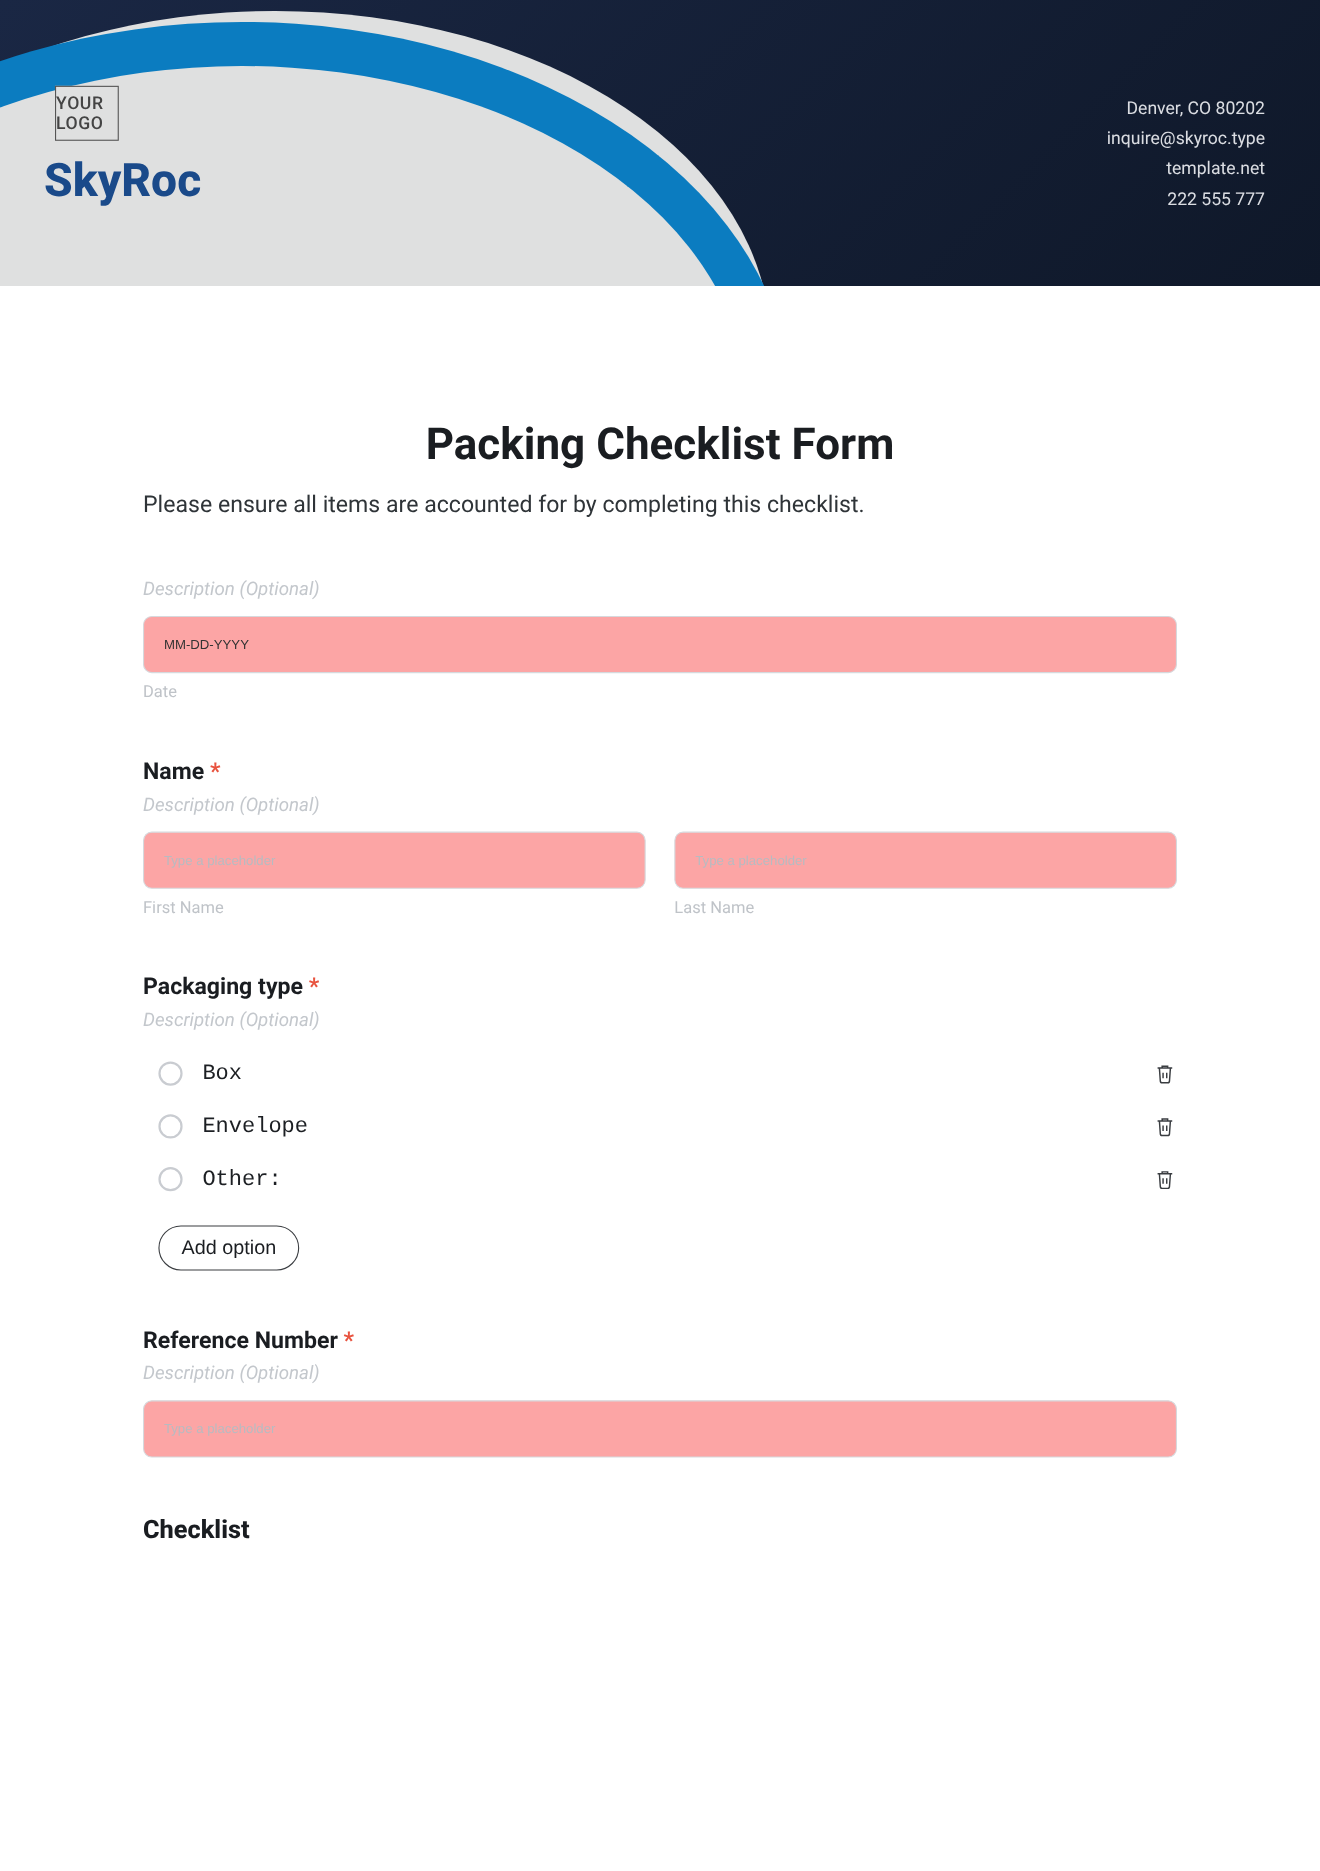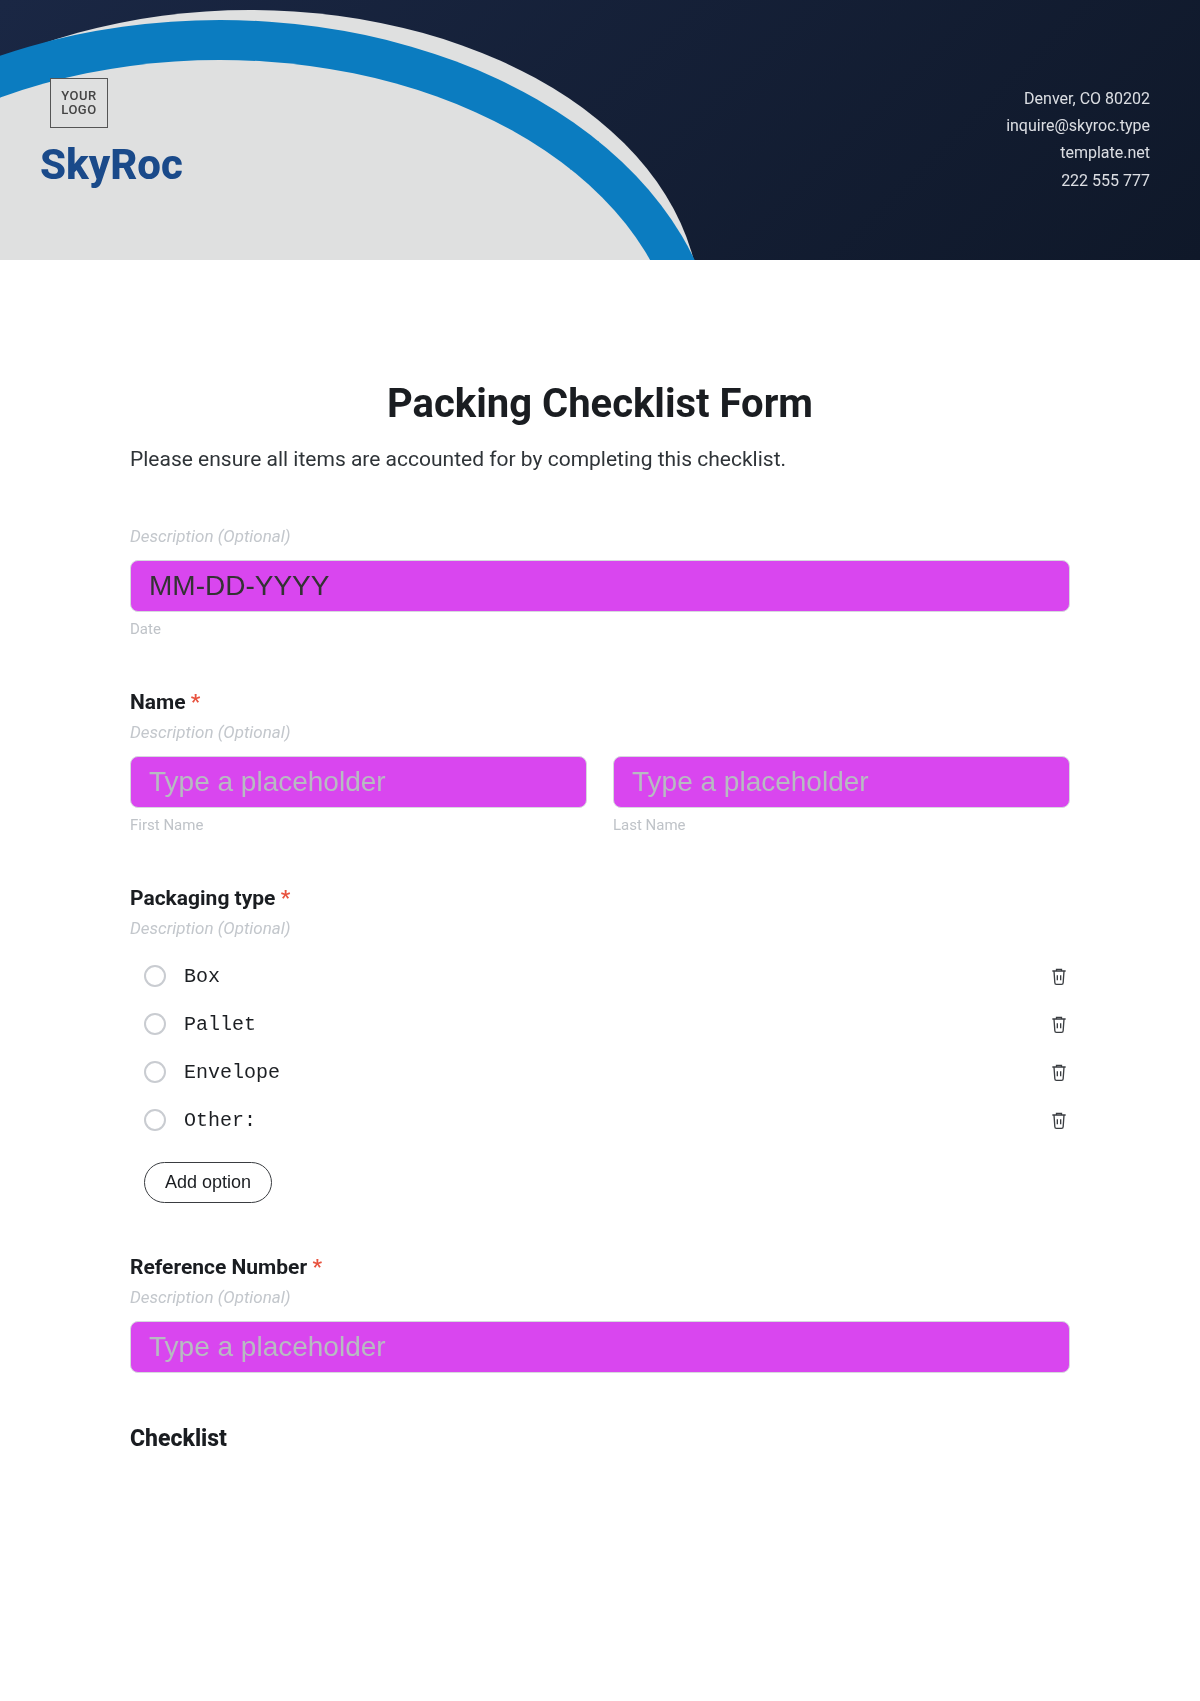--- a/index.html
+++ b/index.html
@@ -39,23 +39,23 @@
     top: 78px;
     left: 50px;
     z-index: 3;
   }
   .logo-box {
     border: 1.5px solid #555;
     width: 58px;
     height: 50px;
     display: flex;
     flex-direction: column;
-    align-items: center;
+    align-items: flex-start;
     justify-content: center;
-    font-size: 13px;
+    font-size: 16px;
     line-height: 1.1;
     color: #444;
     background: #dfe0e0;
     font-weight: 500;
     letter-spacing: 0.5px;
   }
   .company-name {
     position: absolute;
     top: 140px;
     left: 40px;
@@ -104,23 +104,23 @@
     font-style: italic;
     color: #c3c7cc;
     margin-bottom: 14px;
   }
   .text-input {
     width: 100%;
     height: 52px;
     border: 1px solid #d6d9dd;
     border-radius: 8px;
     padding: 0 18px;
-    font-size: 28px;
+    font-size: 12px;
     color: #333;
-    background: #d946ef;
+    background: #fca5a5;
   }
   .text-input::placeholder { color: #b7bbc1; }
   .text-input.has-value { color: #333; }
   .sub-label {
     font-size: 15px;
     color: #bfc3c8;
     margin-top: 8px;
   }
   .two-col {
     display: flex;
@@ -222,31 +222,20 @@
     <div class="field-label">
       <span>Packaging type</span>
       <span class="required">*</span>
     </div>
     <div class="desc-hint">Description (Optional)</div>
     <div class="radio-list" id="radio-list">
         <div class="radio-row">
           <div class="radio-left">
             <span class="radio-circle"></span>
             <span class="radio-label">Box</span>
-          </div>
-          <span class="trash-btn">
-            <svg viewBox="0 0 24 24">
-              <path d="M4 6h16M9 6V4h6v2M6 6l1 14a2 2 0 002 2h6a2 2 0 002-2l1-14M10 11v6M14 11v6"></path>
-            </svg>
-          </span>
-        </div>
-        <div class="radio-row">
-          <div class="radio-left">
-            <span class="radio-circle"></span>
-            <span class="radio-label">Pallet</span>
           </div>
           <span class="trash-btn">
             <svg viewBox="0 0 24 24">
               <path d="M4 6h16M9 6V4h6v2M6 6l1 14a2 2 0 002 2h6a2 2 0 002-2l1-14M10 11v6M14 11v6"></path>
             </svg>
           </span>
         </div>
         <div class="radio-row">
           <div class="radio-left">
             <span class="radio-circle"></span>

